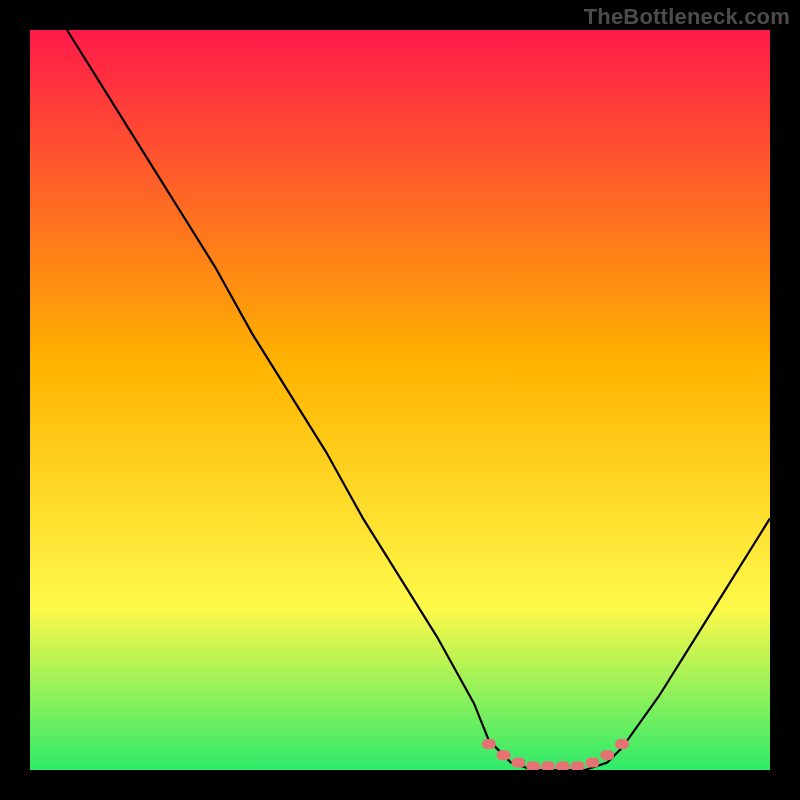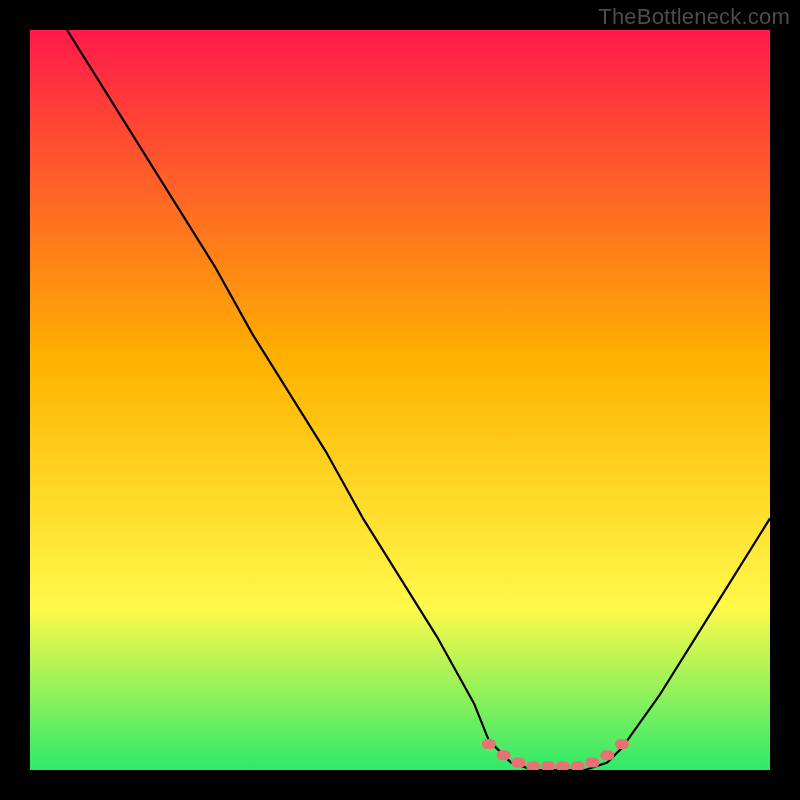--- a/index.html
+++ b/index.html
@@ -16,21 +16,21 @@
     width: 800px;
     height: 800px;
     background: #000;
   }
   .watermark {
     position: absolute;
     top: 4px;
     right: 10px;
     color: #4c4c4c;
     font-size: 22px;
-    font-weight: 400;
+    font-weight: 700;
     letter-spacing: 0.2px;
     user-select: none;
   }
   .plot {
     position: absolute;
     left: 30px;
     top: 30px;
     width: 740px;
     height: 740px;
   }

